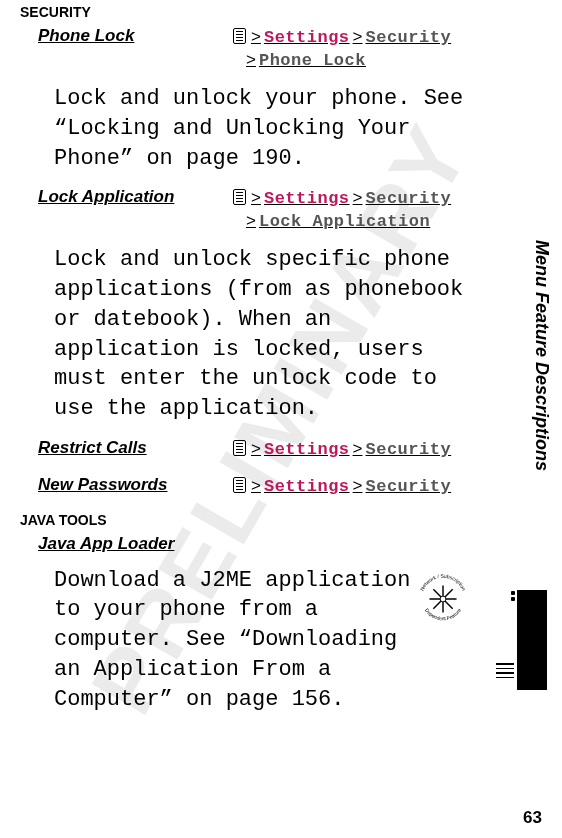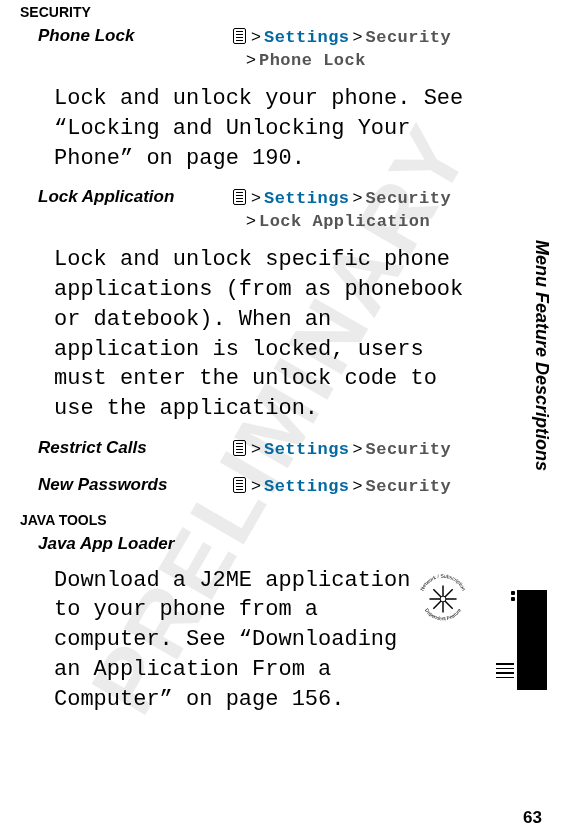--- a/index.html
+++ b/index.html
@@ -36,41 +36,42 @@
     font-weight: bold;
     font-variant: small-caps;
     margin: 0 0 6px 0;
   }
   .item {
     margin-bottom: 14px;
   }
   .item-row {
     display: flex;
     align-items: flex-start;
+    text-decoration: underline;
   }
   .item-title {
     font-weight: bold;
     font-style: italic;
     font-size: 17px;
     width: 195px;
     padding-left: 18px;
     flex: none;
   }
   .item-path {
     font-size: 17px;
     line-height: 1.3;
   }
   .path-part {
     font-family: "Courier New", monospace;
     font-weight: bold;
     letter-spacing: 0.5px;
     color: #555;
   }
   .path-part.hilite {
-    color: #0369a1;
+    color: #be185d;
   }
   .gt {
     color: #000;
     padding: 0 3px;
     font-weight: normal;
     font-family: Arial, sans-serif;
   }
   .menu-icon {
     display: inline-block;
     width: 11px;

